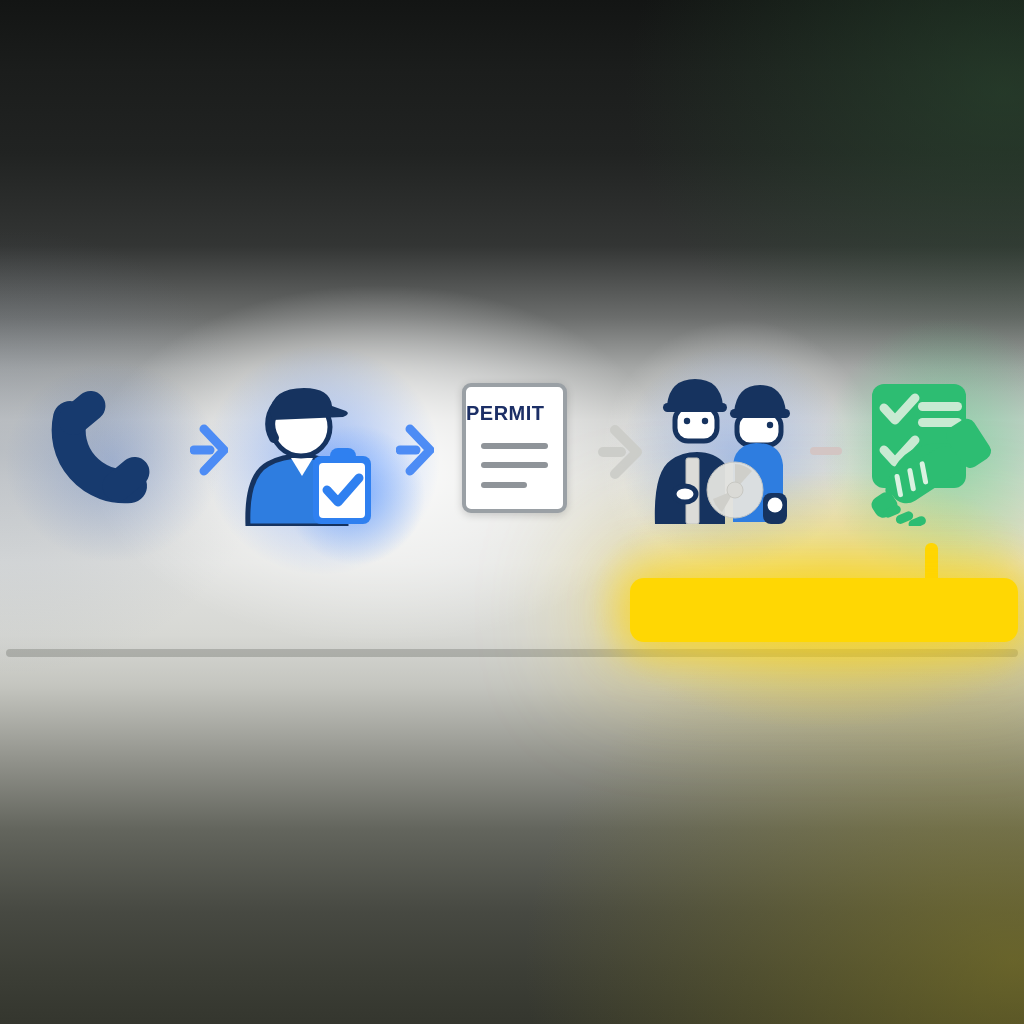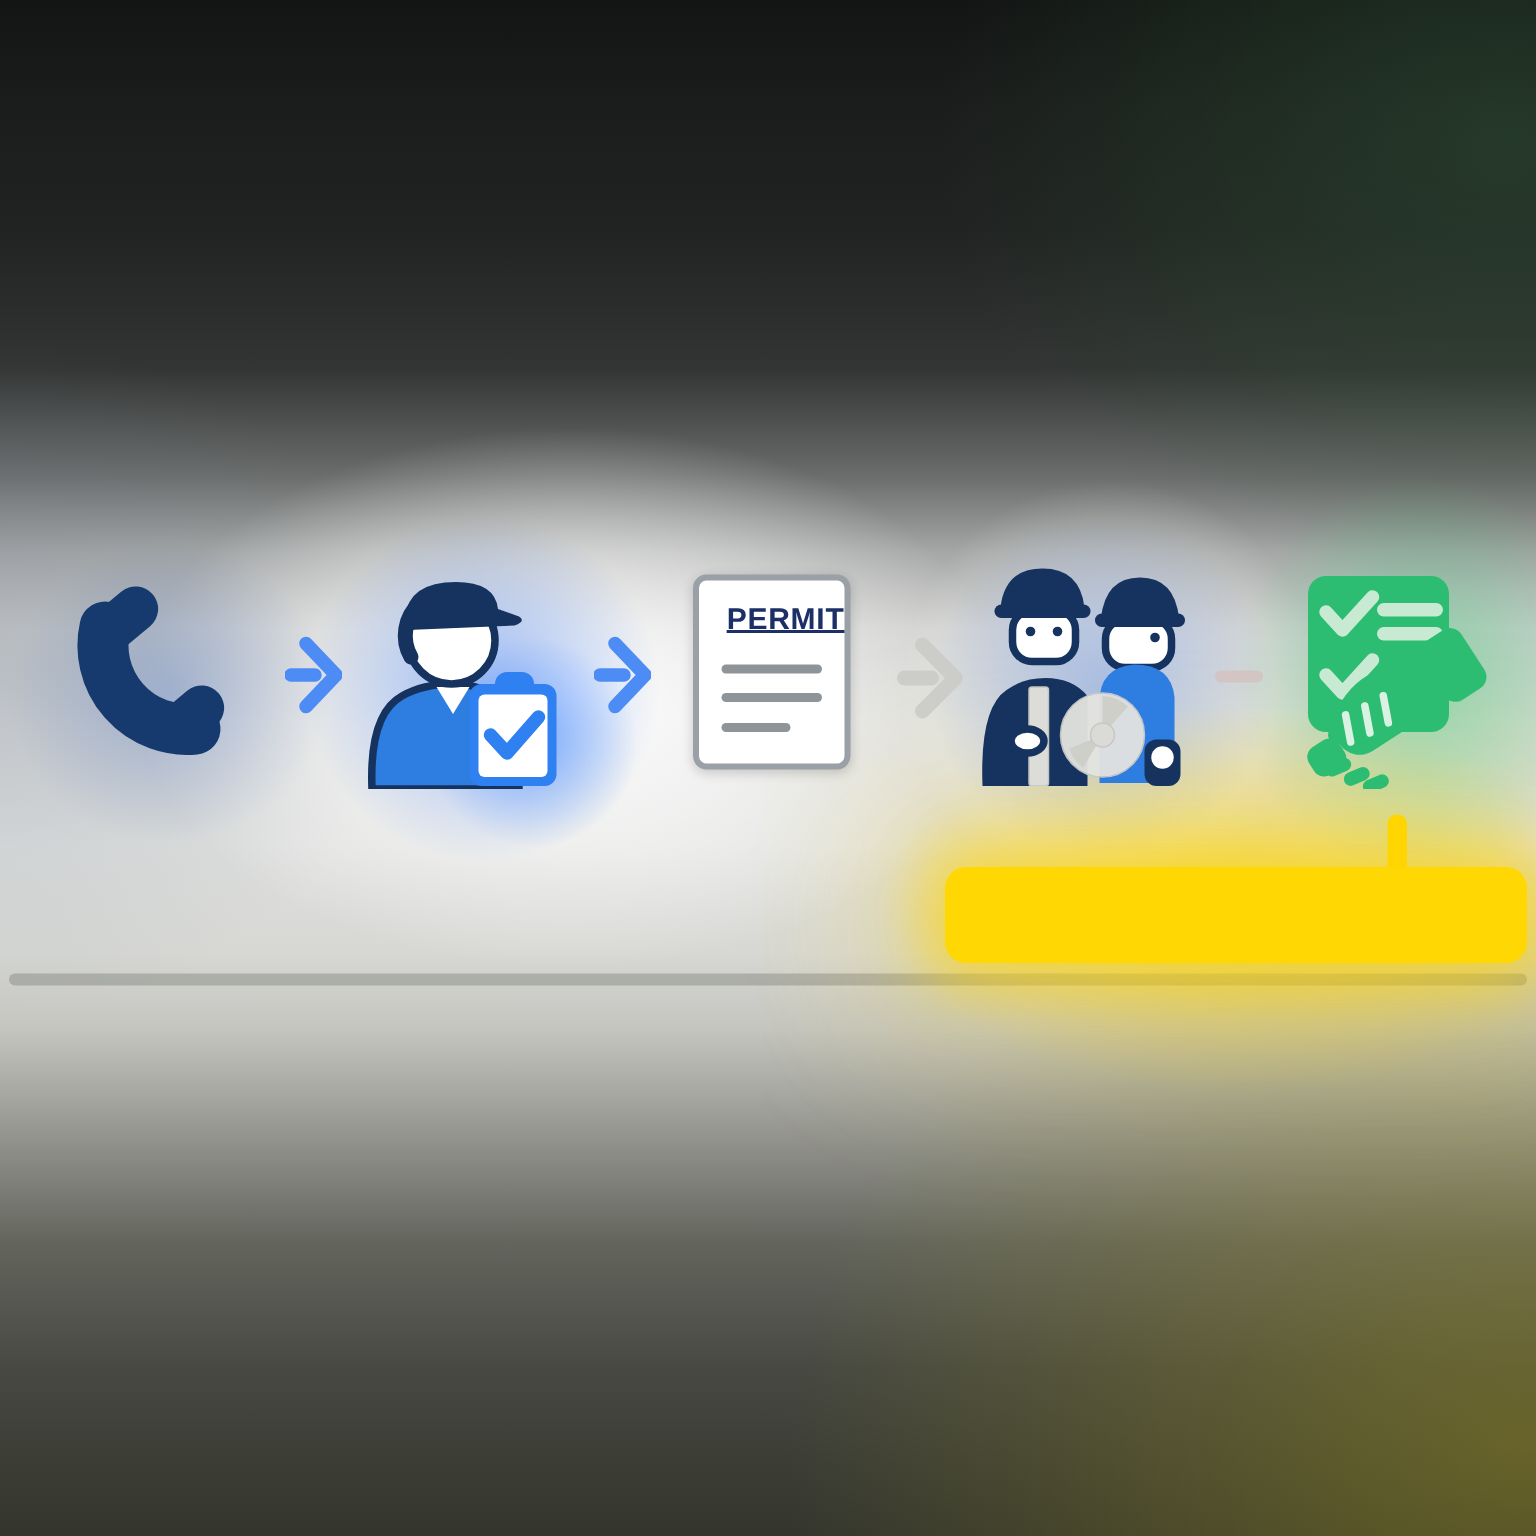--- a/index.html
+++ b/index.html
@@ -46,22 +46,22 @@
     border-radius:14px;z-index:5;
     box-shadow:0 0 40px 14px rgba(255,212,0,.55), 0 0 110px 45px rgba(255,212,0,.28);}
 
   .icon{z-index:6;}
   #permit-doc{
     left:462px;top:383px;width:105px;height:130px;background:#ffffff;
     border:4px solid #9aa0a5;border-radius:9px;box-sizing:border-box;z-index:6;
     box-shadow:0 0 0 2px #ffffff inset, 0 2px 8px rgba(0,0,0,.18);
   }
   #permit-title{
-    position:absolute;left:0;top:15px;width:100%;text-align:right;
-    font-size:20px;font-weight:800;letter-spacing:.5px;color:#1c2f66;text-decoration:underline;
+    position:absolute;left:0;top:15px;width:100%;text-align:left;
+    font-size:20px;font-weight:800;letter-spacing:.5px;color:#1c2f66;
   }
   .permit-line{position:absolute;left:15px;height:6px;border-radius:3px;background:#8f9499;}
   #permit-line-1{top:56px;width:67px;}
   #permit-line-2{top:75px;width:67px;}
   #permit-line-3{top:95px;width:46px;}
 
   #dash-4{left:810px;top:447px;width:32px;height:8px;border-radius:4px;
     background:#d4c2bf;opacity:.85;z-index:6;}
 </style>
 </head>

